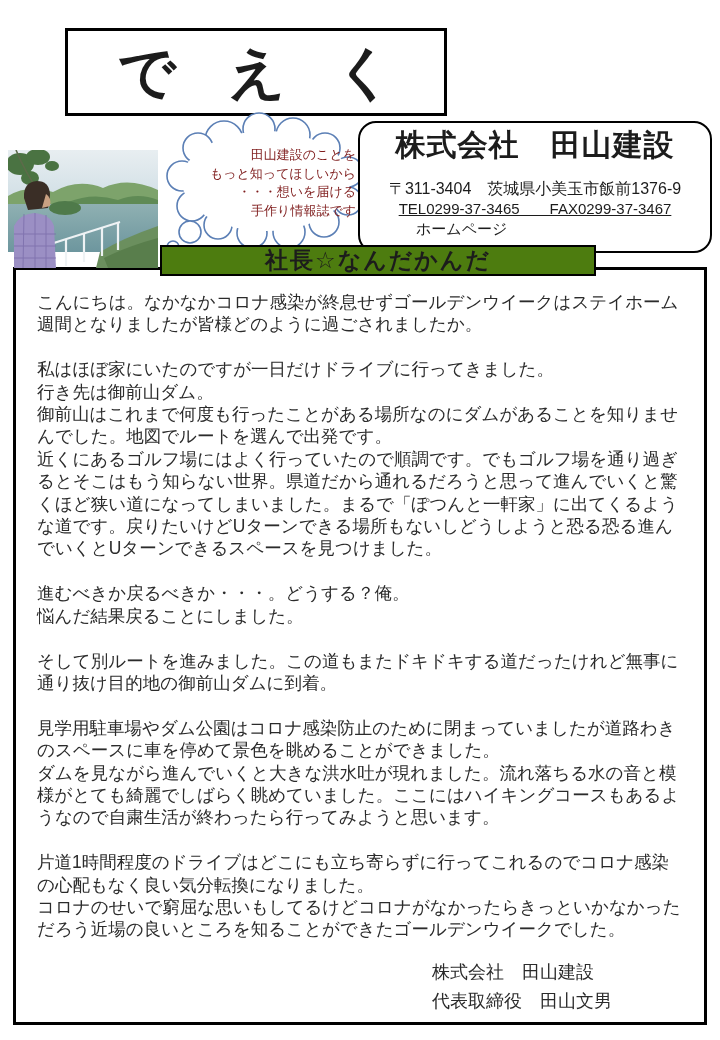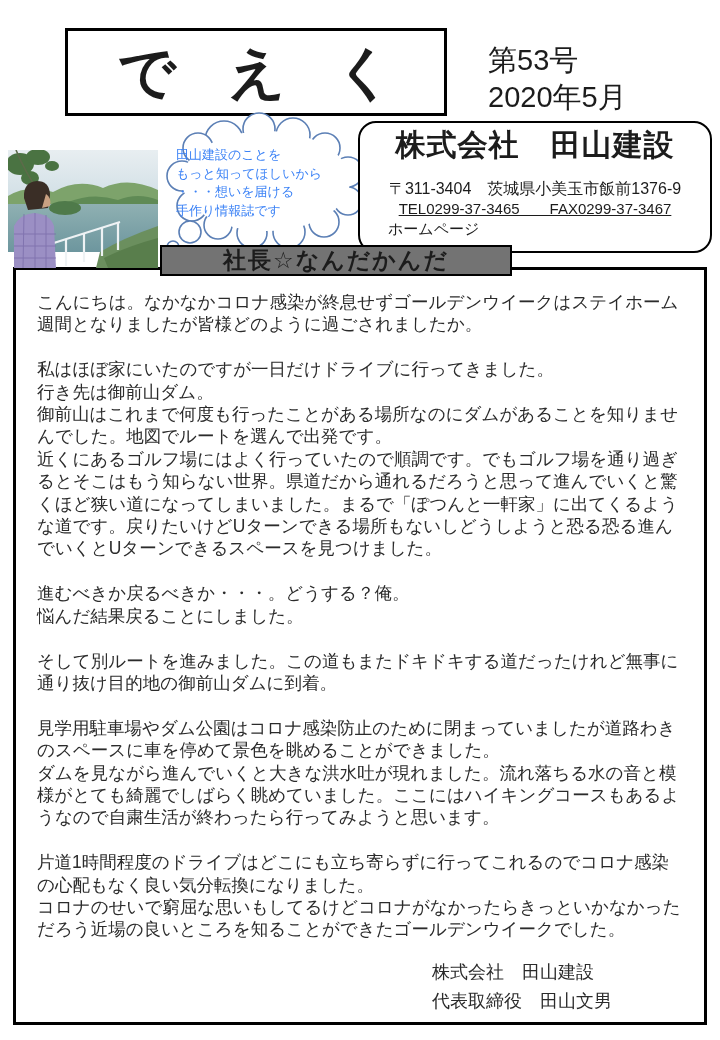--- a/index.html
+++ b/index.html
@@ -31,40 +31,40 @@
     position:absolute; left:358px; top:121px; width:354px; height:132px;
     border:2px solid #000; border-radius:18px; background:#fff; z-index:3;
     padding-top:5px; text-align:center;
   }
   .company-name { font-size:30px; font-weight:700; line-height:34px; letter-spacing:1px; }
   .company-address { font-size:16px; line-height:21px; margin-top:16px; }
   .company-telfax { font-size:15px; line-height:20px;text-decoration:underline; }
   .company-row {
     display:flex; text-align:left; padding-left:28px; line-height:20px;
   }
-  .company-row .lbl { width:110px; font-size:15px; }
+  .company-row .lbl { width:110px; font-size:15px;margin-left:28px; }
   .company-row .val { font-size:15px; }
 
   
   .photo {
     position:absolute; left:8px; top:150px; width:150px; height:118px; z-index:5;
   }
 
   
   .bubble { position:absolute; left:156px; top:112px; width:216px; height:150px; z-index:2; }
   .bubble-text {
     position:absolute; left:176px; top:146px; width:180px; z-index:2;
-    text-align:left; font-size:13px; line-height:18.5px;
-    white-space:pre-line; color:#3b82f6;
+    text-align:right; font-size:13px; line-height:18.5px;
+    white-space:pre-line; color:#7f1d1d;
   }
 
   
   .column-header {
-    position:absolute; left:160px; top:245px; width:352px; height:31px; z-index:4;
-    border:2px solid #000; background:#737373;
+    position:absolute; left:160px; top:245px; width:436px; height:31px; z-index:4;
+    border:2px solid #000; background:#4d7c0f;
     display:flex; align-items:center; justify-content:center;
     font-size:23px; font-weight:700; letter-spacing:2px;
   }
 
   
   .main-box {
     position:absolute; left:13px; top:267px; width:694px; height:758px;
     border:3px solid #000; background:#fff; z-index:1;
   }
   .body-text {
@@ -80,22 +80,20 @@
 <body>
 
 <div class="page">
 
   <div class="title-box">
     <span>で</span>
     <span>え</span>
     <span>く</span>
   </div>
 
-  <div class="issue-block"><span>第53号</span>
-<span>2020年5月</span></div>
 
   <svg class="bubble" viewBox="0 0 216 150" xmlns="http://www.w3.org/2000/svg">
     <g fill="#ffffff" stroke="#5b7fb5" stroke-width="1.6">
       <circle cx="68" cy="28" r="19"></circle>
       <circle cx="103" cy="17" r="16"></circle>
       <circle cx="137" cy="23" r="17"></circle>
       <circle cx="169" cy="36" r="15"></circle>
       <circle cx="192" cy="60" r="15"></circle>
       <circle cx="192" cy="89" r="14"></circle>
       <circle cx="168" cy="110" r="15"></circle>

